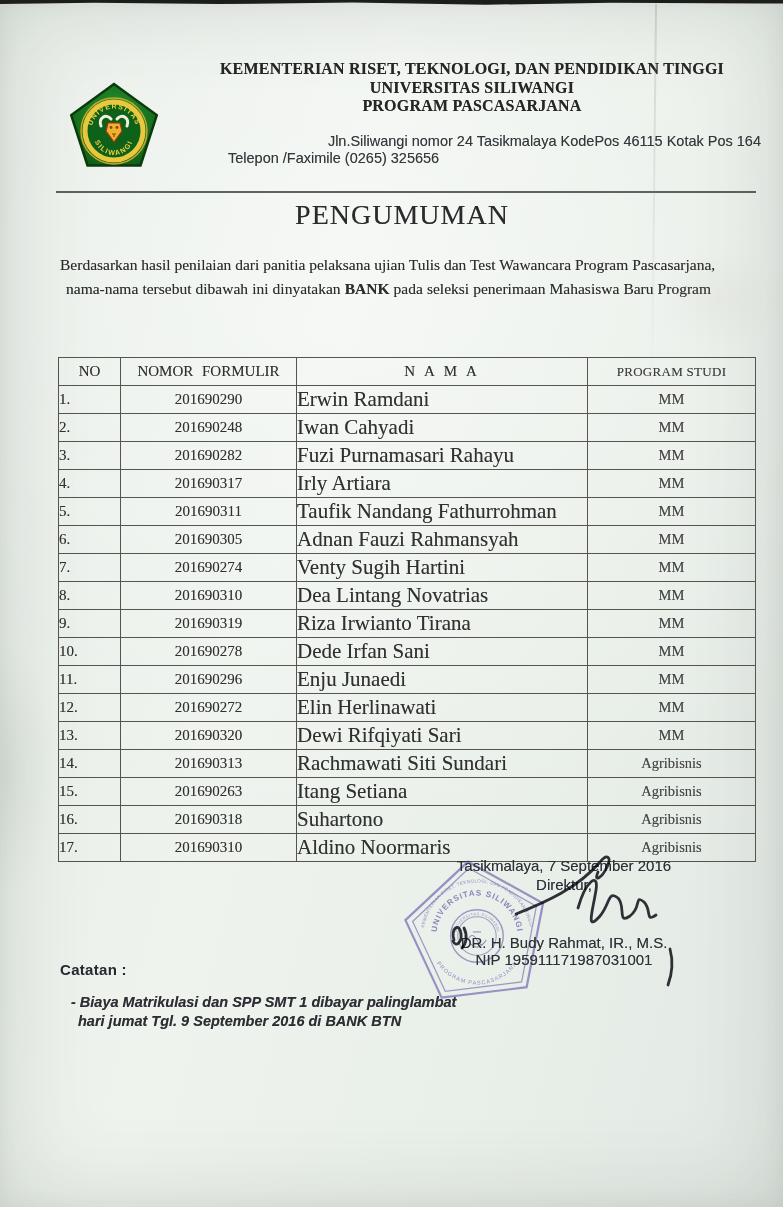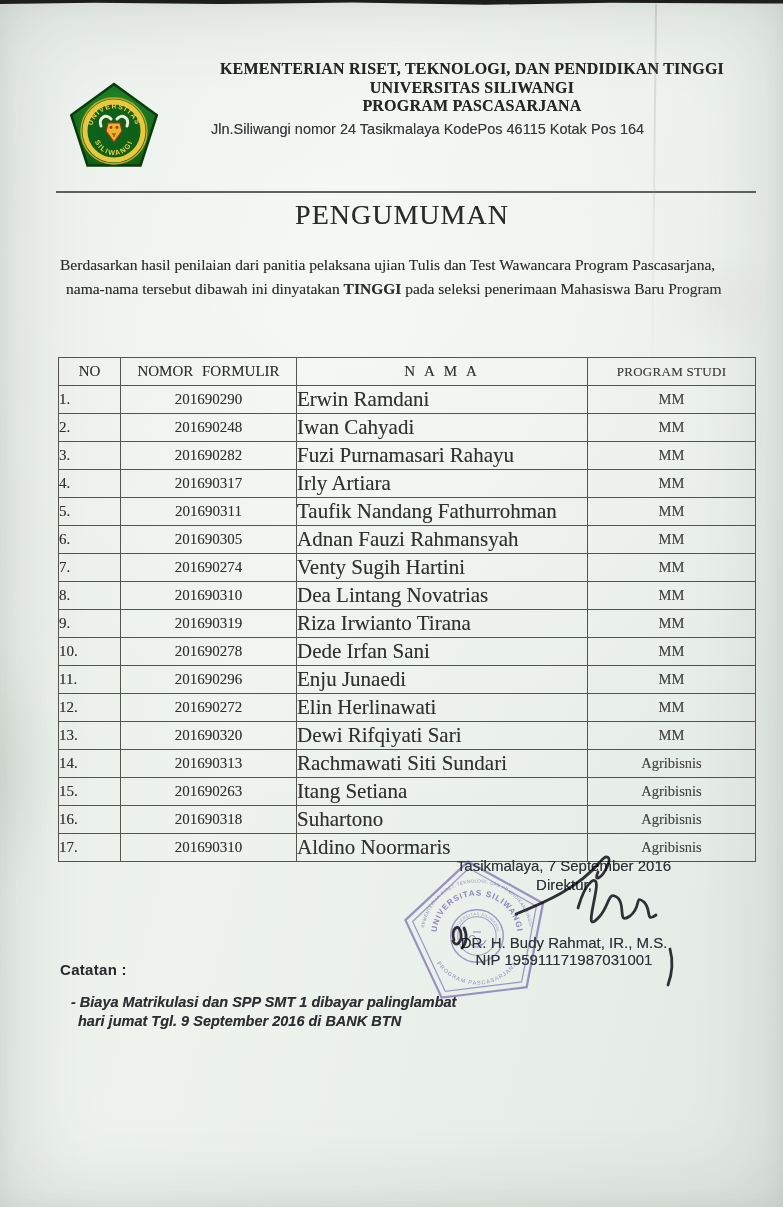--- a/index.html
+++ b/index.html
@@ -19,21 +19,21 @@
   .stain2{position:absolute;left:-30px;top:620px;width:120px;height:300px;z-index:1;pointer-events:none;
     background:radial-gradient(60% 60% at 30% 50%, rgba(120,135,120,.10), rgba(120,135,120,0) 70%);}
 
   
   #logo-svg{position:absolute;left:70px;top:79px;width:88px;height:100px;}
   .header-text{position:absolute;left:183px;top:60px;width:578px;color:#262626;}
   .h-line{font-weight:bold;font-size:16px;line-height:18.5px;text-align:center;letter-spacing:.2px;
     text-shadow:0 0 .6px rgba(40,40,40,.55);}
   .h-addr,.h-phone{font-family:"Liberation Sans",sans-serif;font-size:14.5px;line-height:17px;
     color:#34383b;text-align:left;text-shadow:0 0 .5px rgba(52,56,59,.5);}
-  .h-addr{padding-left:28px;margin-top:5px;}
+  .h-addr{padding-left:28px;margin-top:17px;text-align:right;}
   .h-phone{padding-left:45px;}
   .divider{position:absolute;left:56px;top:191px;width:700px;height:2px;background:#474747;opacity:.85;}
 
   
   .title{position:absolute;left:192px;top:199px;width:420px;text-align:center;font-size:28px;
     letter-spacing:1px;color:#2b2b2b;text-shadow:0 0 .6px rgba(43,43,43,.5);}
   .nomor{position:absolute;left:192px;top:231px;width:420px;text-align:center;font-size:16.5px;color:#2e2e2e;}
 
   
   .para{position:absolute;left:60px;top:253px;width:651px;font-size:15.5px;line-height:24.3px;color:#2c2c2c;
@@ -107,28 +107,29 @@
     <circle cx="41" cy="48.5" r="1.4" fill="#a33418"></circle>
       <circle cx="47" cy="48.5" r="1.4" fill="#a33418"></circle>
     <path d="M 42,55 L 46,55 M 44,55 L 44,58" stroke="#a33418" stroke-width="1.1" fill="none"></path>
   </svg>
 
   <div class="header-text">
     <div class="h-line">KEMENTERIAN RISET, TEKNOLOGI, DAN PENDIDIKAN TINGGI</div>
     <div class="h-line">UNIVERSITAS SILIWANGI</div>
     <div class="h-line">PROGRAM PASCASARJANA</div>
     <div class="h-addr">Jln.Siliwangi nomor 24 Tasikmalaya KodePos 46115 Kotak Pos 164</div>
+    <div class="h-phone">Telepon /Faximile (0265) 325656</div>
   </div>
   <div class="divider"></div>
 
   <div class="title">PENGUMUMAN</div>
 
   <div class="para">
     <div class="jline">Berdasarkan hasil penilaian dari panitia pelaksana ujian Tulis dan Test Wawancara Program Pascasarjana,</div>
-    <div class="jline indent"><span>nama-nama tersebut dibawah ini dinyatakan </span><b>TINGGI</b><span> pada seleksi penerimaan Mahasiswa Baru Program</span></div>
+    <div class="jline indent"><span>nama-nama tersebut dibawah ini dinyatakan </span><b>BANK</b><span> pada seleksi penerimaan Mahasiswa Baru Program</span></div>
   </div>
 
   <table class="results">
     <colgroup>
         <col class="c1">
         <col class="c2">
         <col class="c3">
         <col class="c4">
       </colgroup>
     <thead>

